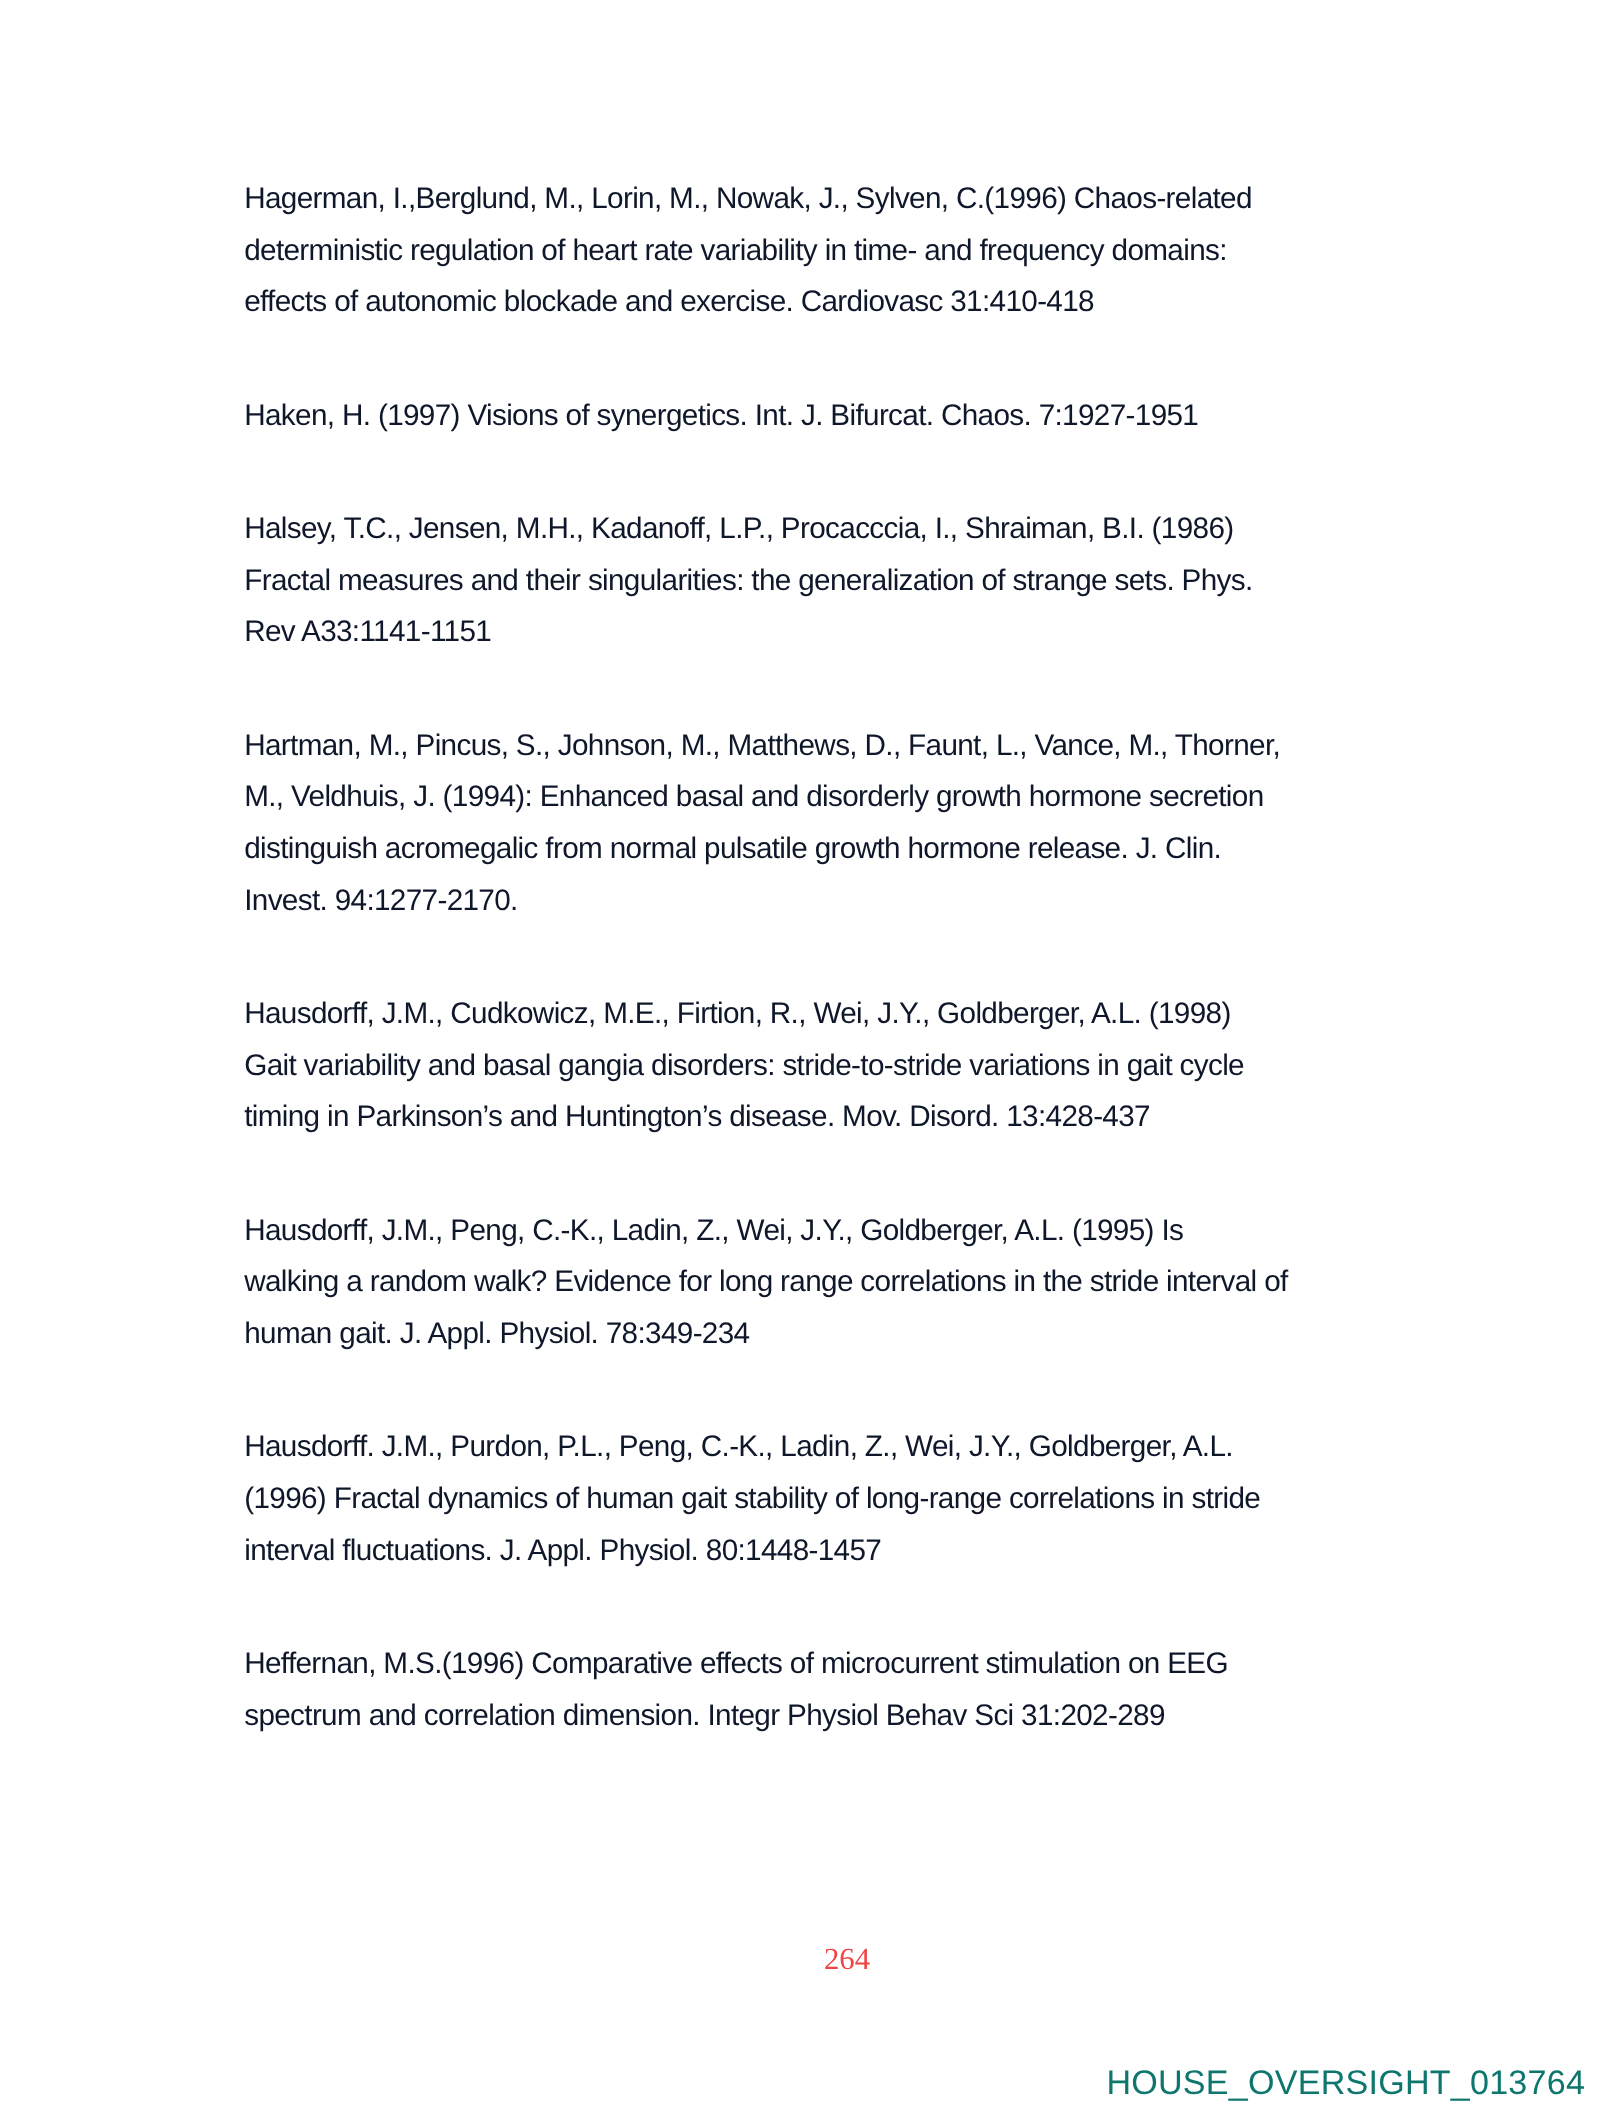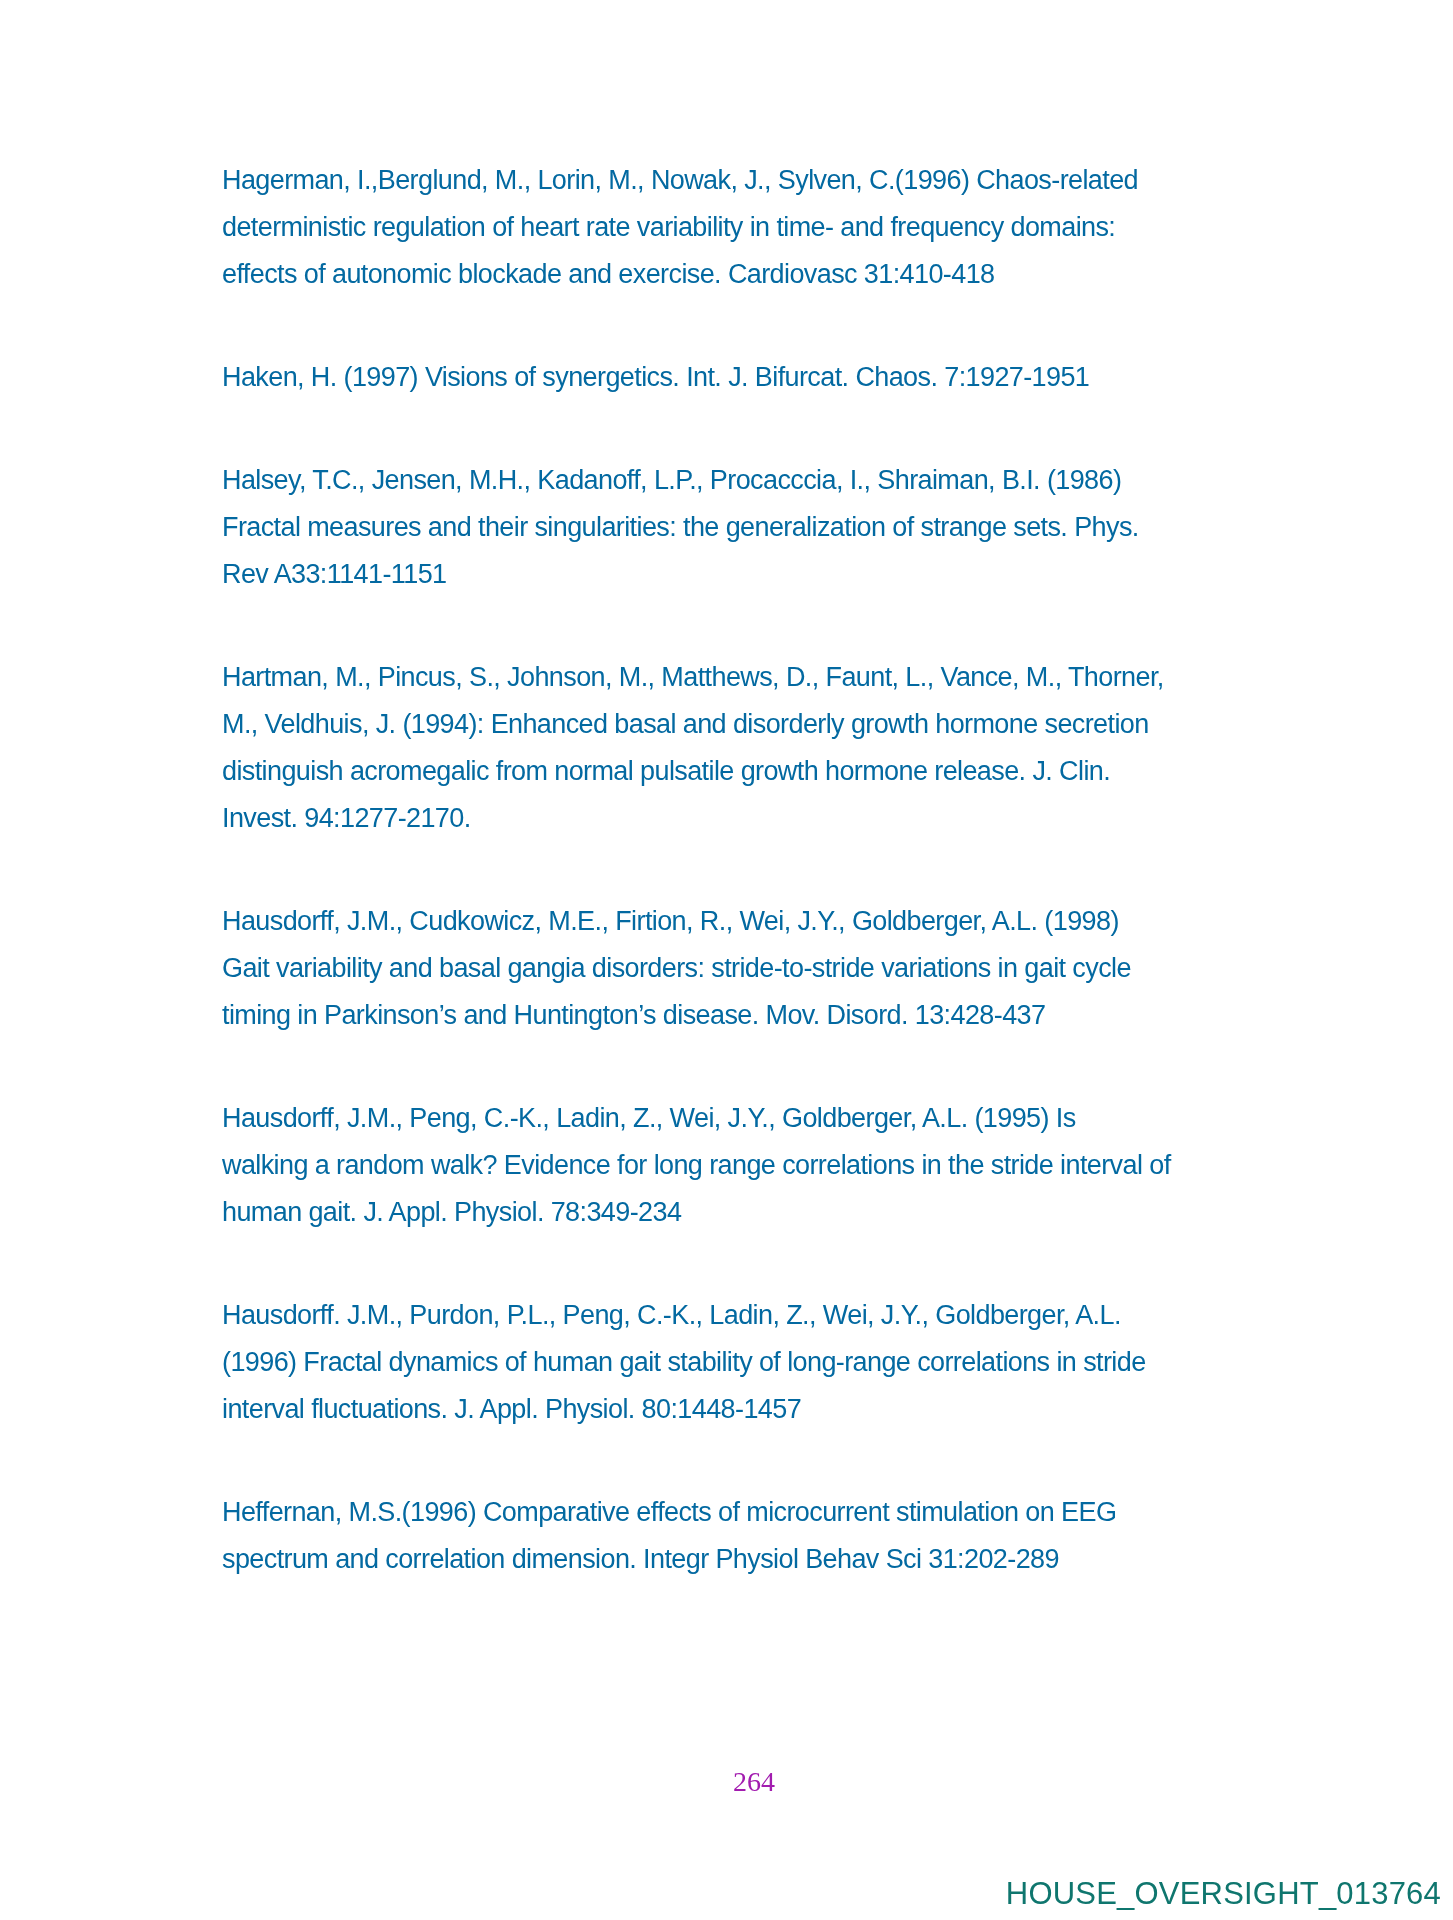--- a/index.html
+++ b/index.html
@@ -17,39 +17,39 @@
   .page {
     position: absolute;
     inset: 0;
     background: #ffffff;
   }
   .refs {
     position: absolute;
     left: 222px;
     top: 157px;
     width: 1140px;
-    color: #0369a1;
+    color: #0f172a;
     font-size: 27px;
     line-height: 47px;
     letter-spacing: -0.6px;
   }
   .ref {
     margin: 0 0 56px 0;
   }
   .ref-line {
     white-space: nowrap;
   }
   .page-number {
     position: absolute;
-    left: 754px;
+    left: 770px;
     top: 1766px;
     transform: translateX(-50%);
     font-family: "Liberation Serif", serif;
     font-size: 28px;
-    color: #a21caf;
+    color: #ef4444;
   }
   .bates {
     position: absolute;
     right: 12px;
     top: 1876px;
     font-size: 31px;
     color: #0f766e;
     letter-spacing: 0.2px;
   }
 </style>

